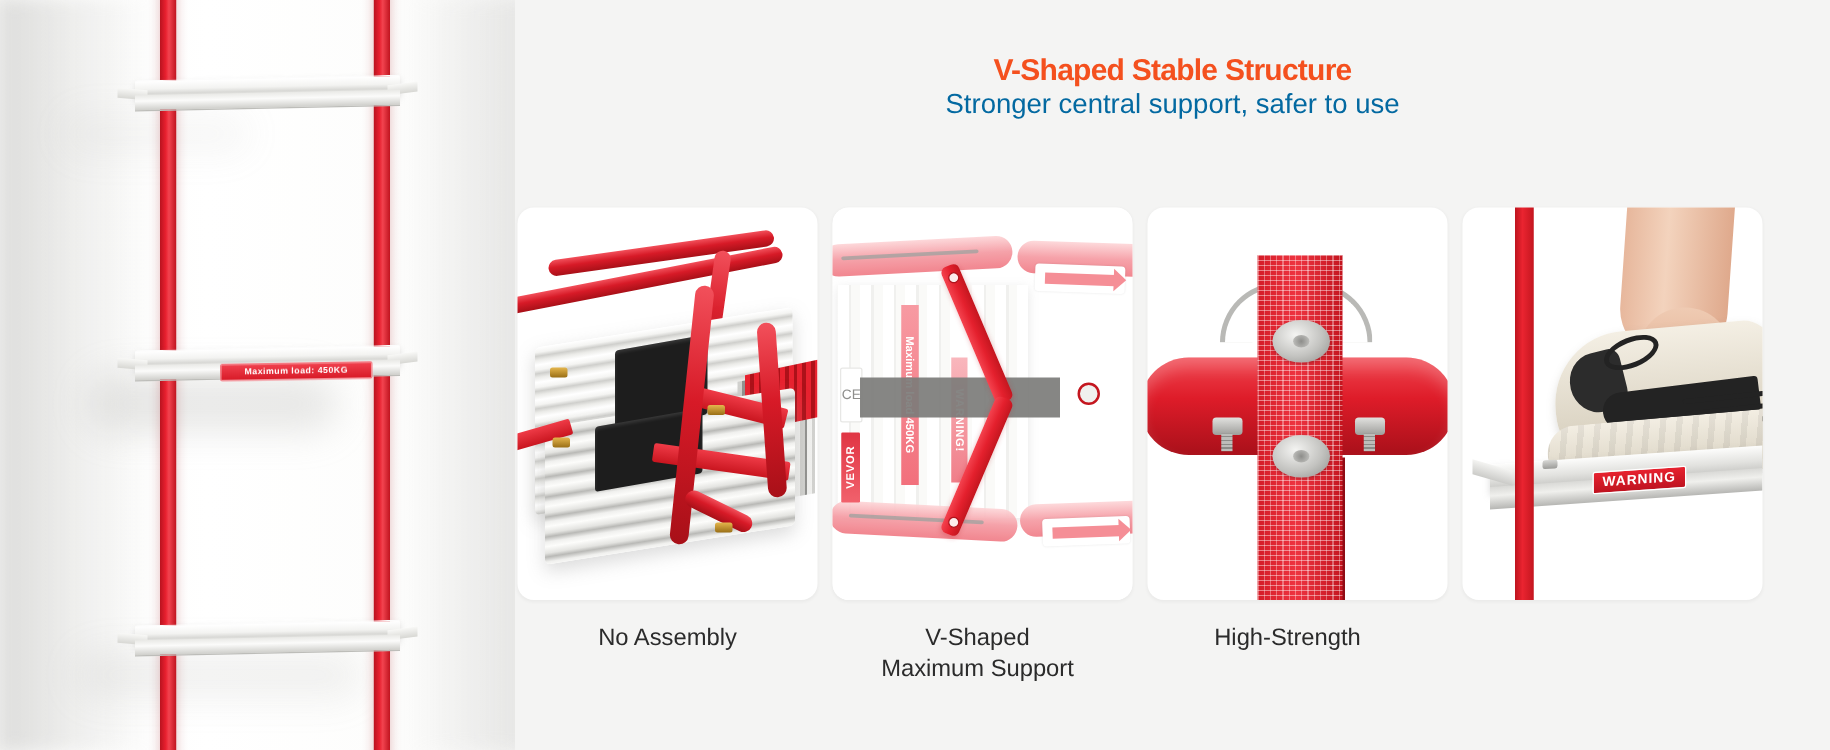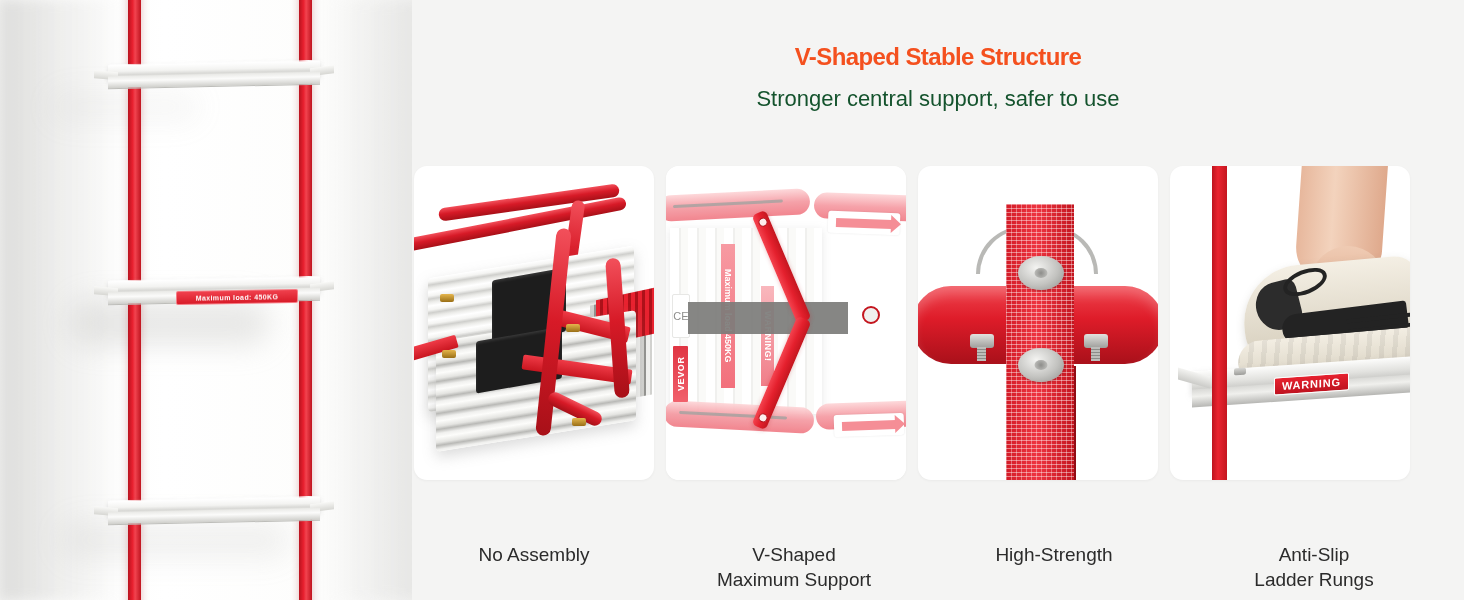--- a/index.html
+++ b/index.html
@@ -77,21 +77,21 @@
   
   .heading{
     position:absolute; left:412px; top:44px; width:1052px;
     text-align:center;
   }
   .title{
     font-size:24px; font-weight:bold; color:#f4501e;
     letter-spacing:-.6px; line-height:1.1;
   }
   .subtitle{
-    margin-top:16px; font-size:22px; color:#14532d; font-weight:400;
+    font-size:22px; color:#0369a1; font-weight:400;
   }
 
   
   .cards{
     position:absolute; left:414px; top:166px;
     width:996px; height:314px;
     display:flex; gap:12px;
   }
   .card{
     position:relative; width:240px; height:314px;
@@ -355,21 +355,21 @@
   }
   .c4 .screw{
     position:absolute; left:64px; top:202px; width:12px; height:7px;
     background:linear-gradient(180deg,#d7d7d4,#9c9c99); border-radius:2px;
     transform:skewY(-4deg);
   }
 
   
   .captions{
     position:absolute; left:414px; top:498px;
-    width:996px; display:flex; gap:20px;margin-top:44px;
+    width:996px; display:flex; gap:8px;
   }
   .caption{
     flex:0 0 240px; text-align:center;
     font-size:19px; line-height:1.33; color:#2b2b2b;
   }
 </style>
 </head>
 <body>
 
 <div class="left-photo">
@@ -510,17 +510,13 @@
   <div class="caption">
     <div>No Assembly</div>
   </div>
   <div class="caption">
     <div>V-Shaped</div>
     <div>Maximum Support</div>
   </div>
   <div class="caption">
     <div>High-Strength</div>
   </div>
-  <div class="caption">
-    <div>Anti-Slip</div>
-    <div>Ladder Rungs</div>
-  </div>
 </div>
 
 </body></html>

